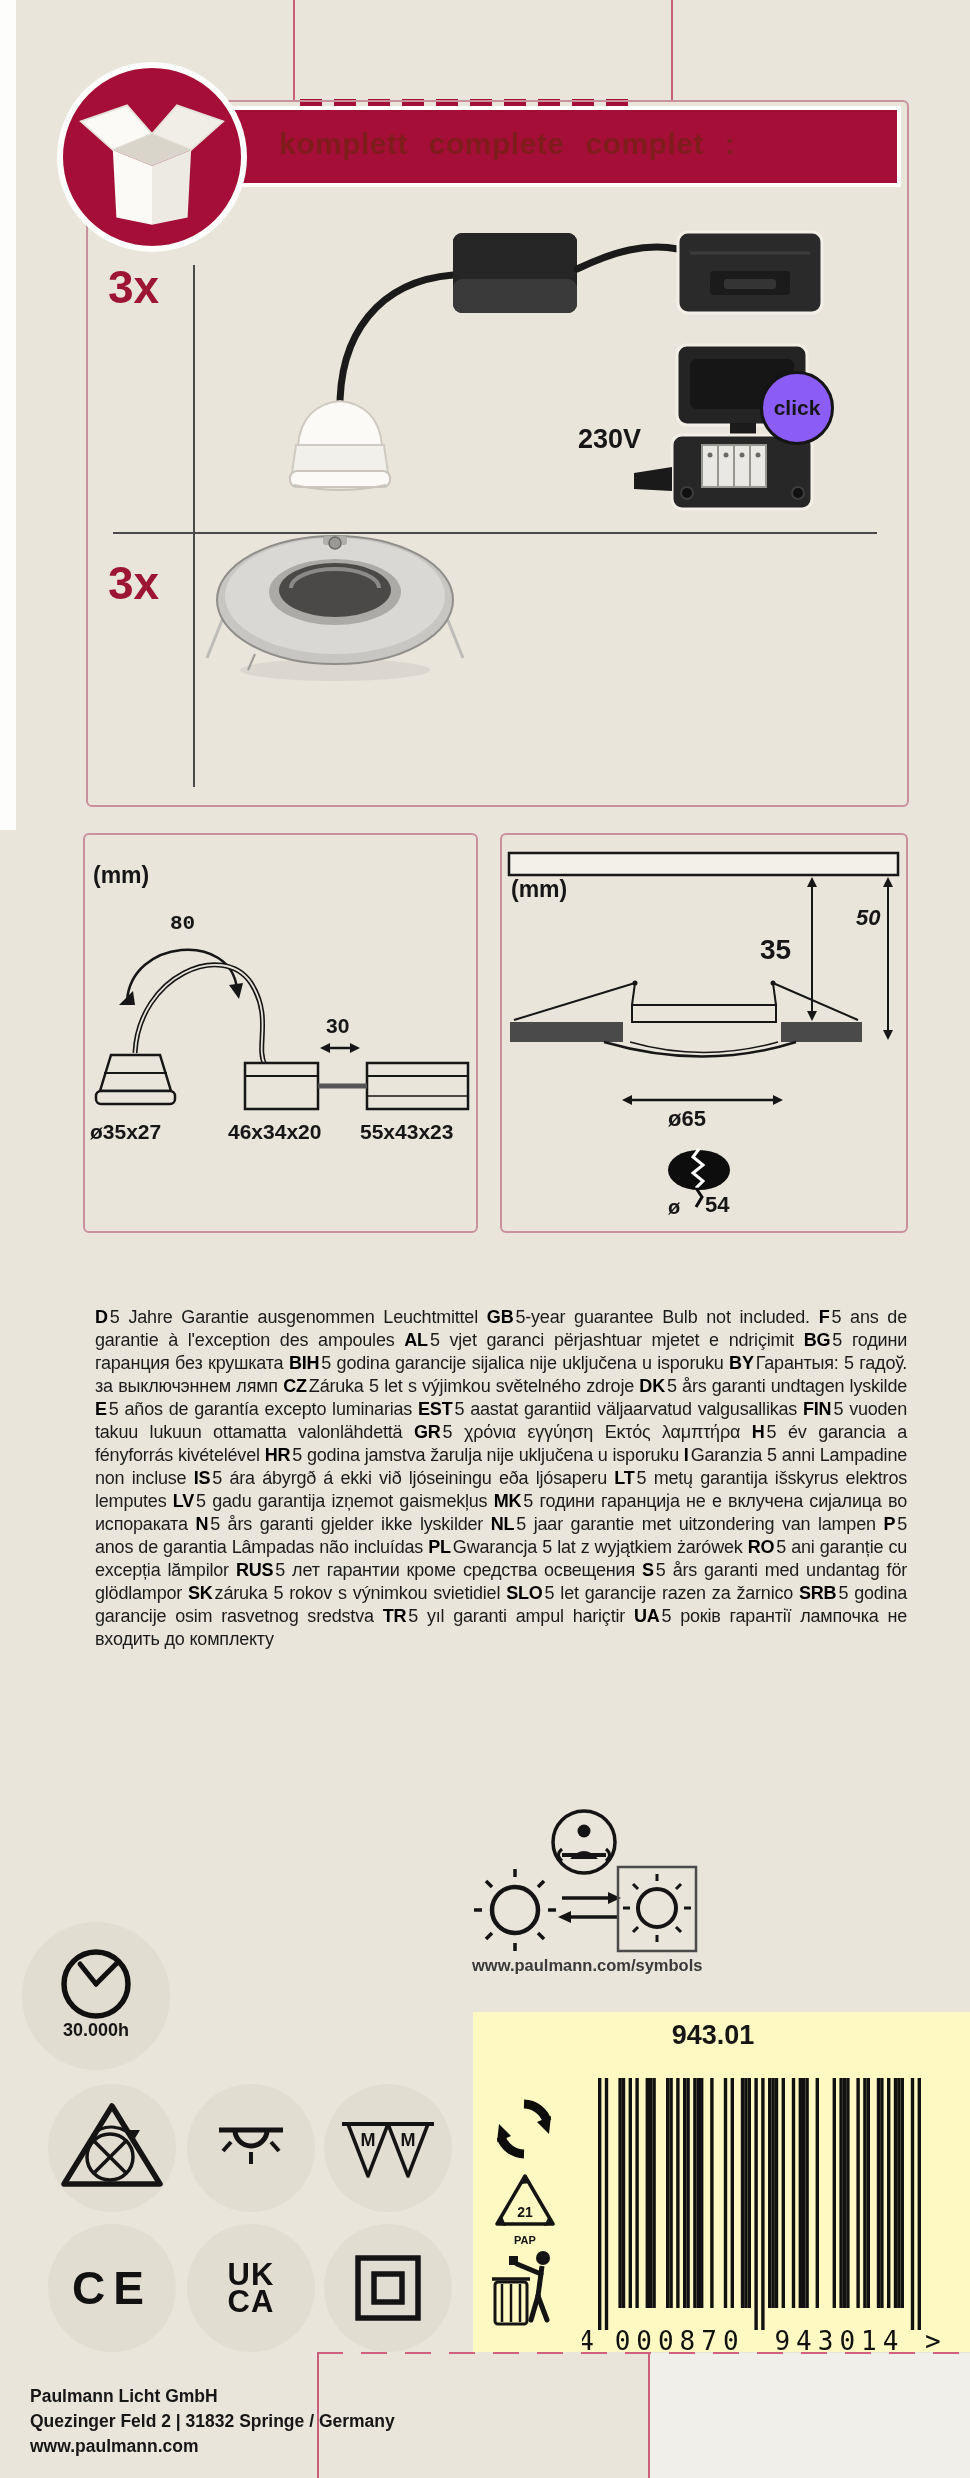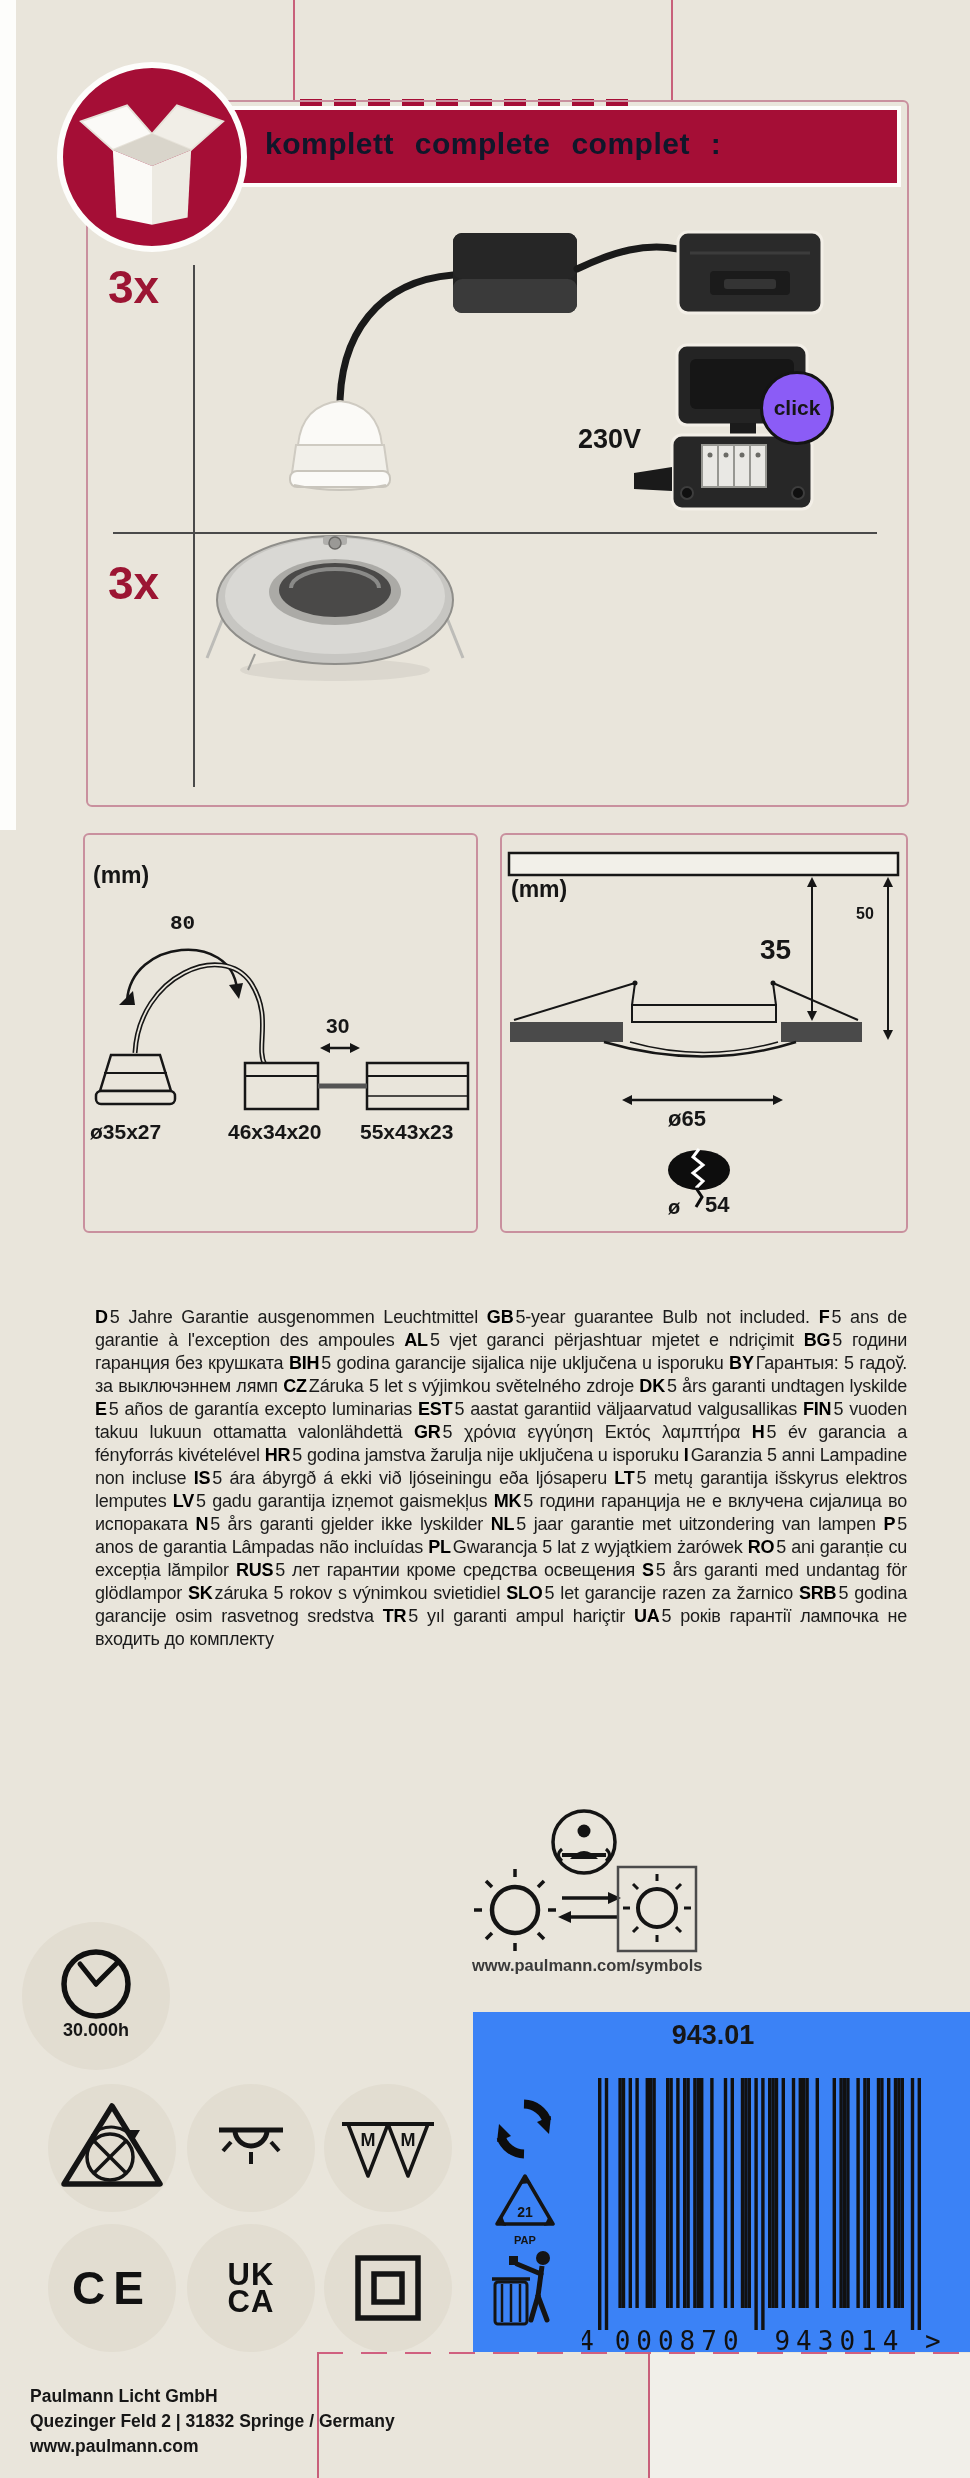--- a/index.html
+++ b/index.html
@@ -28,21 +28,21 @@
 
   <div class="abs cutv" style="left:293px;top:0;height:100px;"></div>
   <div class="abs cutv" style="left:671px;top:0;height:100px;"></div>
   <div class="abs" style="left:300px;top:99px;width:340px;height:7px;
               background:repeating-linear-gradient(90deg,#A50E36 0 22px,transparent 22px 34px);"></div>
 
   <div class="abs panel" style="left:86px;top:100px;width:823px;height:707px;"></div>
 
   <div class="abs" style="left:99px;top:106px;width:802px;height:81px;background:#A50E36;
               border-top:4px solid #FDFDFB;border-bottom:4px solid #FDFDFB;border-right:4px solid #FDFDFB;box-sizing:border-box;"></div>
-  <div class="abs" style="left:265px;top:127px;font-size:30px;font-weight:bold;color:#0f172a;word-spacing:12px;letter-spacing:0.5px;">komplett complete complet :</div>
+  <div class="abs" style="left:279px;top:127px;font-size:30px;font-weight:bold;color:#7f1d1d;word-spacing:12px;letter-spacing:0.5px;">komplett complete complet :</div>
 
   <div class="abs" style="left:57px;top:62px;width:190px;height:190px;background:#A50E36;border:6px solid #FDFDFB;border-radius:50%;box-sizing:border-box;">
     <span>
       <svg width="178" height="178" viewBox="0 0 100 100">
         <polygon points="28,46 10,30 36,21 50,37" fill="#FBFAF7" stroke="#E6E2D9" stroke-width="1"></polygon>
         <polygon points="72,46 90,30 64,21 50,37" fill="#F1EEE7" stroke="#E6E2D9" stroke-width="1"></polygon>
         <polygon points="28,46 50,37 72,46 50,55" fill="#D9D5CB"></polygon>
         <polygon points="28,46 50,55 50,88 30,84" fill="#FBFAF7"></polygon>
         <polygon points="72,46 50,55 50,88 70,84" fill="#EDEAE2"></polygon>
       </svg>
@@ -143,21 +143,21 @@
     <line x1="235" y1="253" x2="284" y2="253" stroke="#555" stroke-width="5"></line>
 
     <line x1="241" y1="215" x2="273" y2="215" stroke="#161616" stroke-width="2.5"></line>
     <polygon points="237,215 247,210 247,220" fill="#161616"></polygon>
     <polygon points="277,215 267,210 267,220" fill="#161616"></polygon>
   </svg>
 
   <div class="abs panel" style="left:500px;top:833px;width:408px;height:400px;"></div>
   <div class="abs dimlabel" style="left:511px;top:876px;font-size:23px;">(mm)</div>
   <div class="abs dimlabel" style="left:760px;top:934px;font-size:28px;">35</div>
-  <div class="abs dimlabel" style="left:856px;top:905px;font-size:16px;">50</div>
+  <div class="abs dimlabel" style="left:856px;top:905px;font-size:22px;font-style:italic;">50</div>
   <div class="abs dimlabel" style="left:668px;top:1106px;font-size:22px;">ø65</div>
   <div class="abs dimlabel" style="left:668px;top:1196px;font-size:20px;">ø</div>
   <div class="abs dimlabel" style="left:705px;top:1192px;font-size:22px;">54</div>
 
   <svg class="abs" style="left:500px;top:833px;" width="408" height="400" viewBox="0 0 408 400">
 
     <rect x="9" y="20" width="389" height="22" fill="#F2F0E9" stroke="#161616" stroke-width="2.5"></rect>
 
     <rect x="132" y="172" width="144" height="17" fill="#E9E5DB" stroke="#161616" stroke-width="2"></rect>
     <line x1="135" y1="150" x2="14" y2="187" stroke="#161616" stroke-width="2"></line>
@@ -287,21 +287,21 @@
   <div class="abs circle-bg" style="left:48px;top:2224px;width:128px;height:128px;display:flex;align-items:center;justify-content:center;">
     <span class="ce-text">CE</span>
   </div>
   <div class="abs circle-bg" style="left:324px;top:2224px;width:128px;height:128px;">
     <svg width="128" height="128" viewBox="0 0 128 128">
       <rect x="34" y="34" width="60" height="60" fill="none" stroke="#141414" stroke-width="5.5"></rect>
       <rect x="50" y="50" width="28" height="28" fill="none" stroke="#141414" stroke-width="5.5"></rect>
     </svg>
   </div>
 
-  <div class="abs" style="left:473px;top:2012px;width:497px;height:340px;background:#3b82f6;">
+  <div class="abs" style="left:473px;top:2012px;width:497px;height:340px;background:#fef9c3;">
     <div class="abs btxt" style="left:0;top:8px;width:480px;text-align:center;font-size:27px;">943.01</div>
     <svg class="abs" style="left:18px;top:84px;" width="66" height="66" viewBox="0 0 66 66">
       <path d="M33,8 A25,25 0 0 1 56,25" fill="none" stroke="#0d0d0d" stroke-width="9"></path>
       <polygon points="60,20 58,38 46,26" fill="#0d0d0d"></polygon>
       <path d="M33,58 A25,25 0 0 1 10,41" fill="none" stroke="#0d0d0d" stroke-width="9"></path>
       <polygon points="6,46 8,28 20,40" fill="#0d0d0d"></polygon>
     </svg>
     <svg class="abs" style="left:20px;top:158px;" width="64" height="86" viewBox="0 0 64 86">
       <path d="M32,6 L60,54 L4,54 Z" fill="none" stroke="#141414" stroke-width="3.5" stroke-linejoin="round"></path>
       <polygon points="32,6 28,14 38,13" fill="#141414"></polygon>

